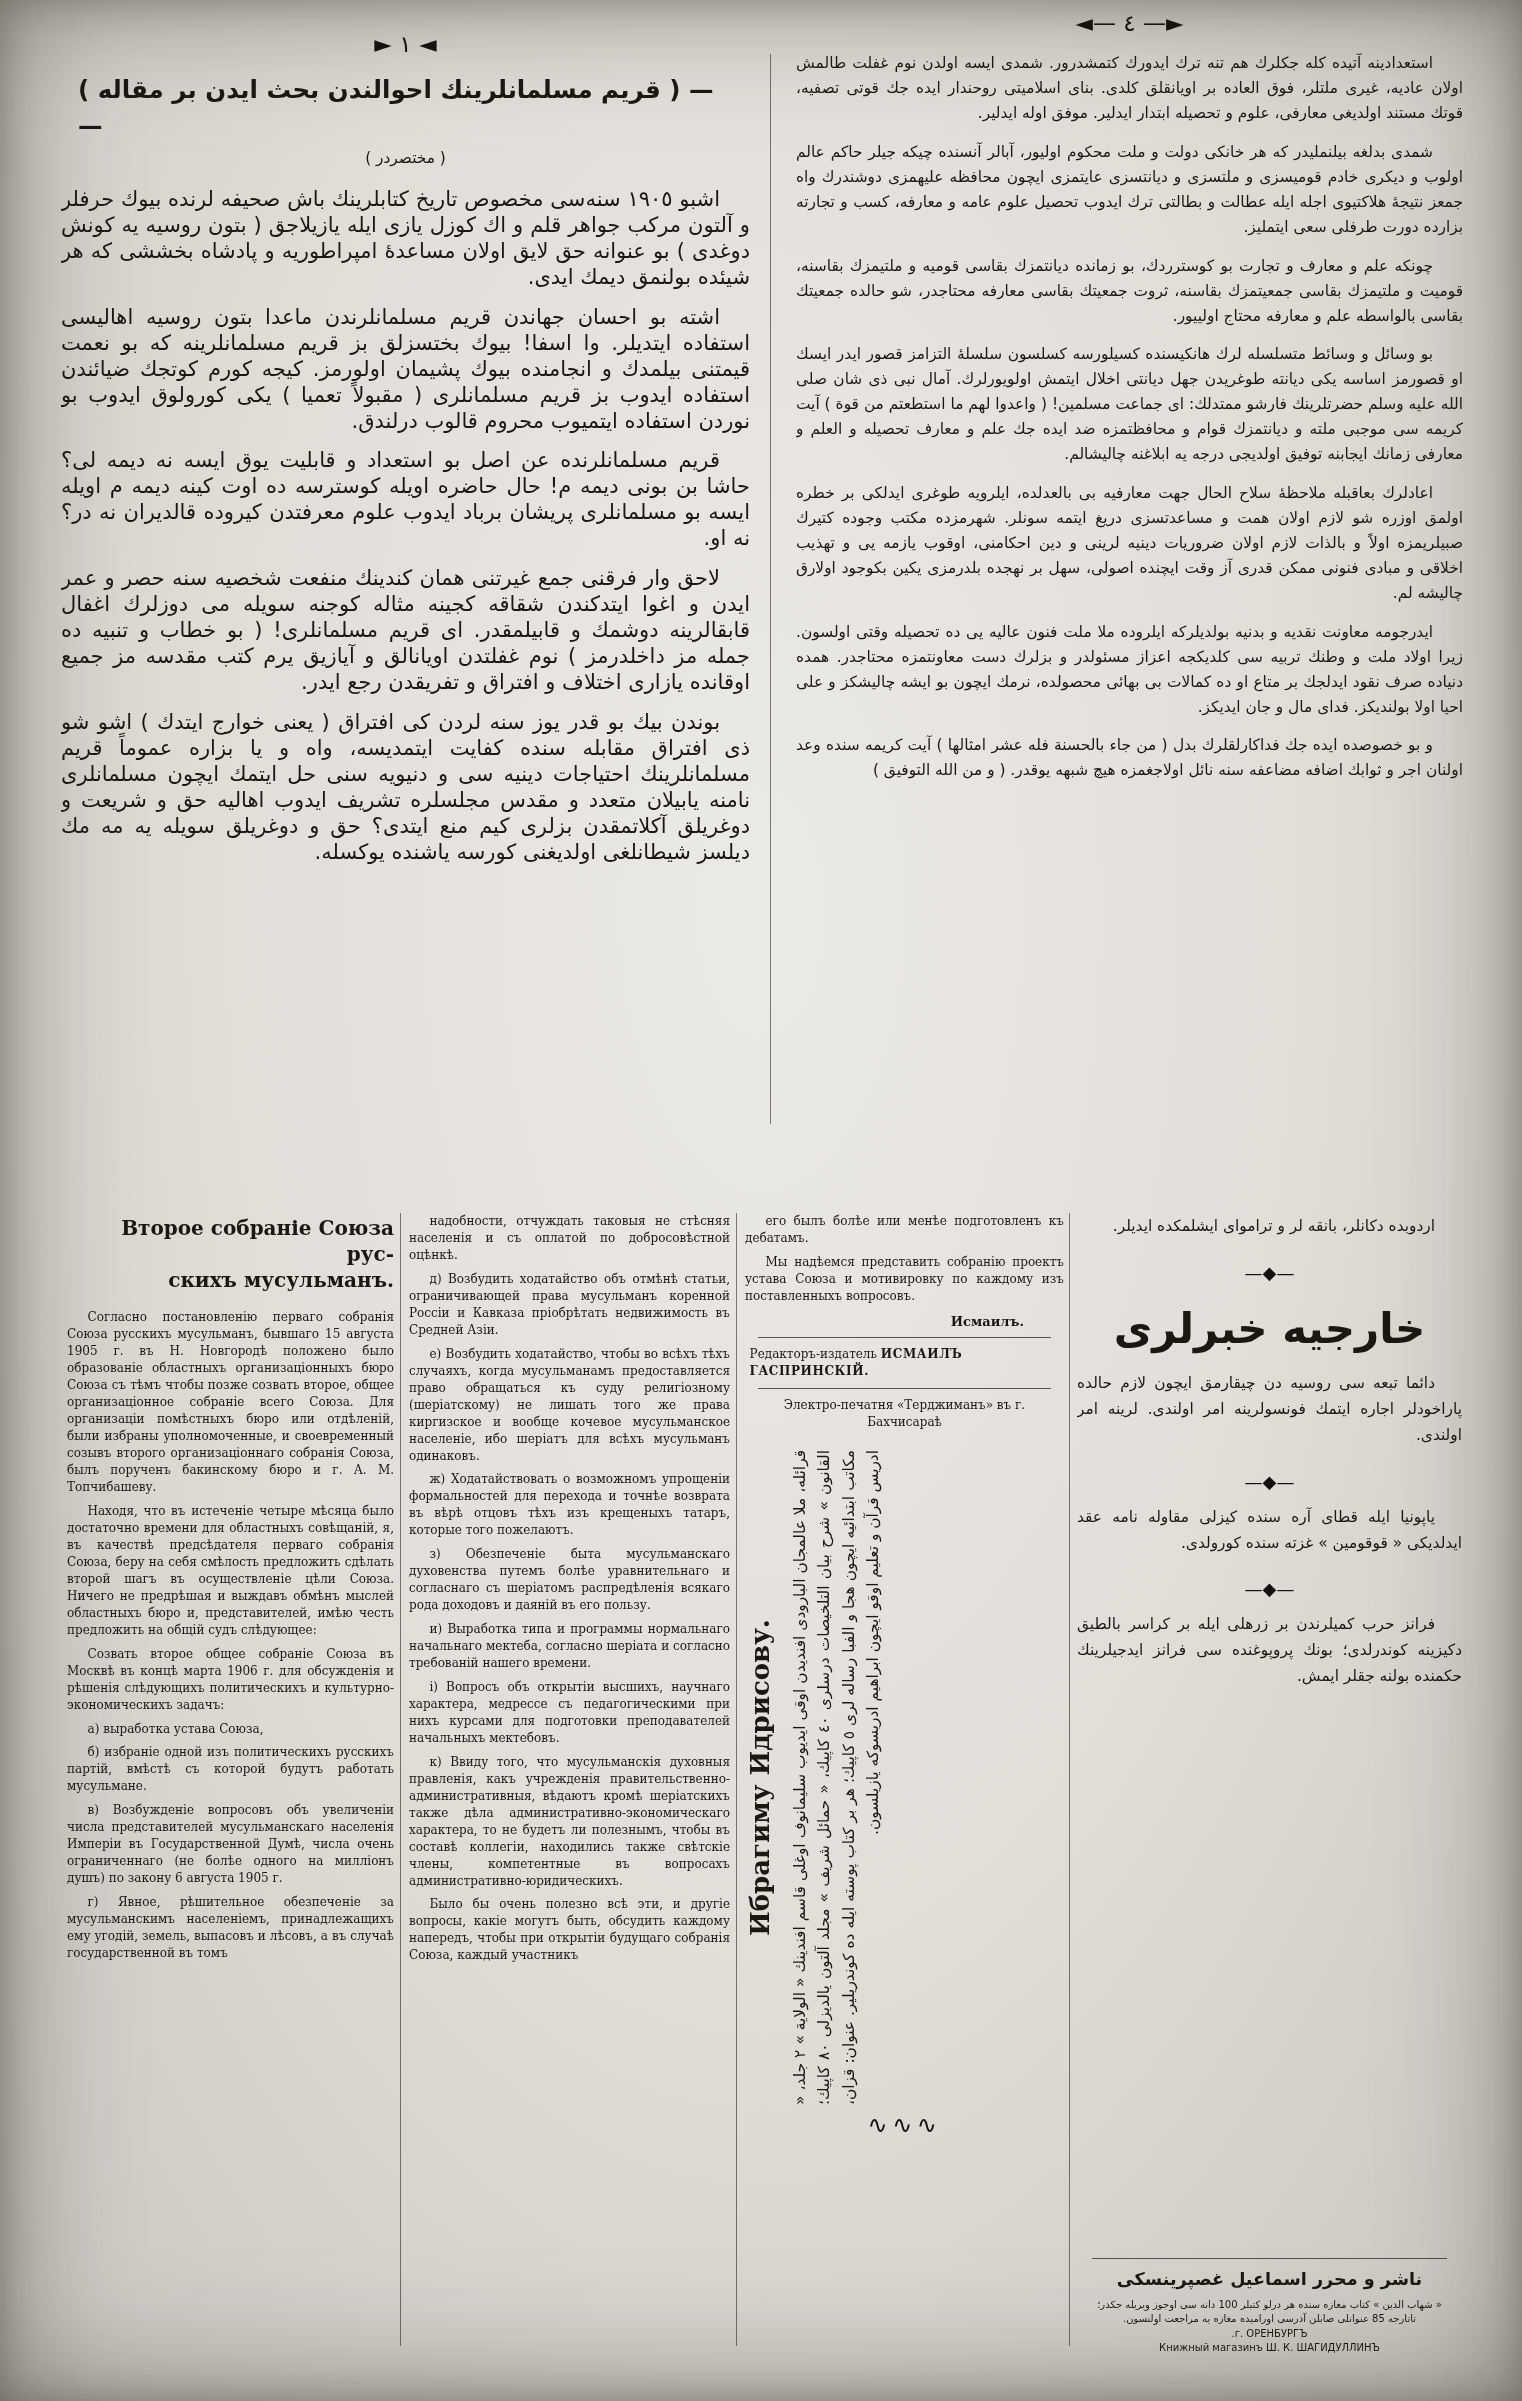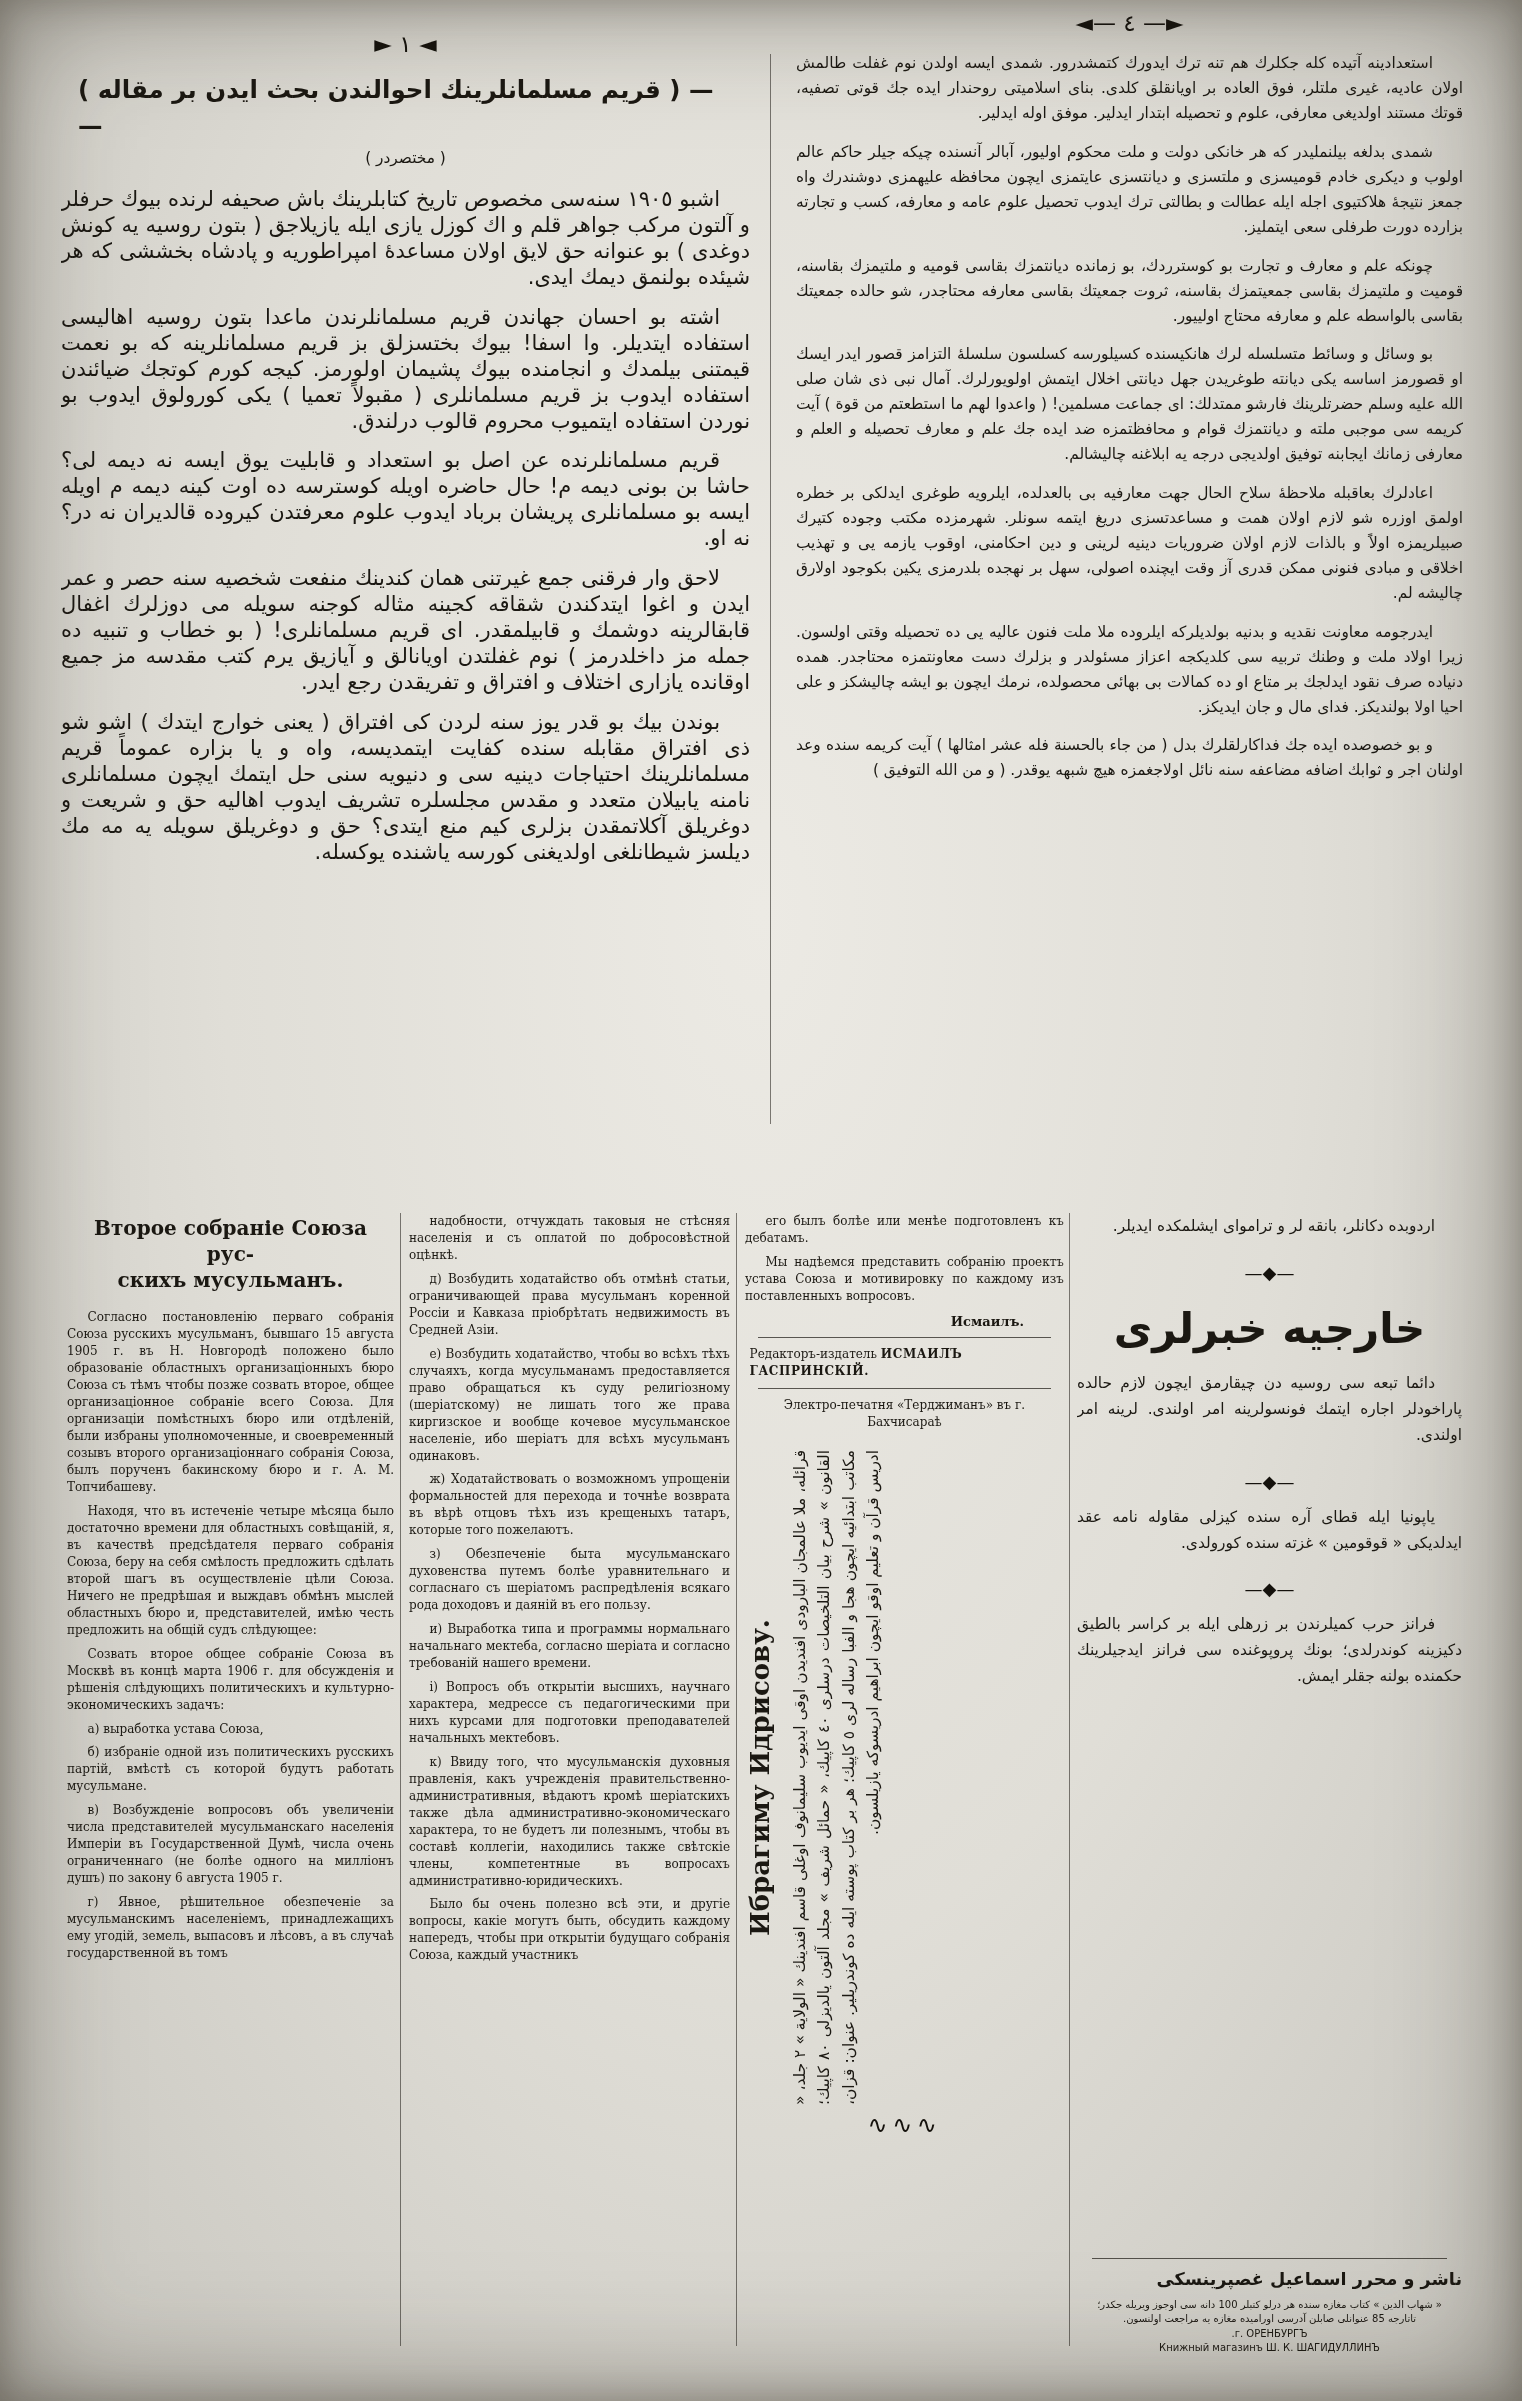--- a/index.html
+++ b/index.html
@@ -31,21 +31,21 @@
   .vrule-b2{left:736px;top:1213px;height:1133px;}
   .vrule-b3{left:1069px;top:1213px;height:1133px;}
 
   
   .bcol{top:1213px;height:1144px;}
   .bcol1{left:67px;width:327px;}
   .bcol2{left:409px;width:321px;}
   .bcol3{left:745px;width:319px;}
   .bcol4{left:1077px;width:385px;display:flex;flex-direction:column;}
 
-  .ru-h{font-size:20px;line-height:26px;font-weight:bold;text-align:center;}
+  .ru-h{font-size:20px;line-height:26px;font-weight:bold;text-align:right;}
   .ru-h-wrap{margin:2.3px 0 16px;}
   .ru-p{font-size:12px;line-height:17px;text-align:justify;margin:0 0 6.8px;text-indent:20.5px;}
   .signature{text-align:right;padding-right:40px;font-size:13px;font-weight:bold;margin:9px 0 3.4px;}
   .thin{border:none;border-top:1.1px solid rgba(27,24,18,.7);width:92%;margin:8px auto;}
   .imprint{text-align:left;font-size:12px;line-height:17px;margin:5.7px 4.6px;}
   .imprint b{letter-spacing:0.6px;}
   .printer{text-align:center;font-size:12px;line-height:17px;margin:6.8px 17px 5.7px;}
 
   
   .vad{position:relative;width:319px;height:655px;margin-top:19.4px;}
@@ -56,21 +56,21 @@
   }
   .vad-name{font-family:"DejaVu Serif","Liberation Serif",serif;font-size:26px;font-weight:bold;margin:0 0 12.5px;text-align:center;}
   .vad-text{font-family:"DejaVu Sans",sans-serif;direction:rtl;font-size:15.4px;line-height:24.5px;text-align:justify;}
   .squiggle{text-align:center;font-size:24px;letter-spacing:4.6px;margin-top:5.7px;color:#14110c;}
 
   
   .c4-p{font-size:15.4px;line-height:26px;text-align:justify;margin:0 0 11.4px;text-indent:27px;}
   .fleuron{text-align:center;font-size:18px;margin:11.4px 0;color:#14110c;}
   .fnews{font-size:42px;font-weight:bold;text-align:center;margin:10.2px 0 17px;direction:rtl;}
   .c4-bottom{margin-top:auto;}
-  .c4-imprint{font-size:17.6px;font-weight:bold;margin:10.2px 0 9px;direction:rtl;}
+  .c4-imprint{font-size:17.6px;font-weight:bold;text-align:center;margin:10.2px 0 9px;direction:rtl;}
   .smallprint{margin:0 3.4px 3.4px;}
   .smallprint p{font-size:10px;line-height:13px;text-align:center;margin:1.1px 0;}
 </style>
 </head>
 <body>
 
 <div class="page">
 
   <div class="tcol tcol-left ar">
     <div class="page-orn">◄ ١ ►</div>

